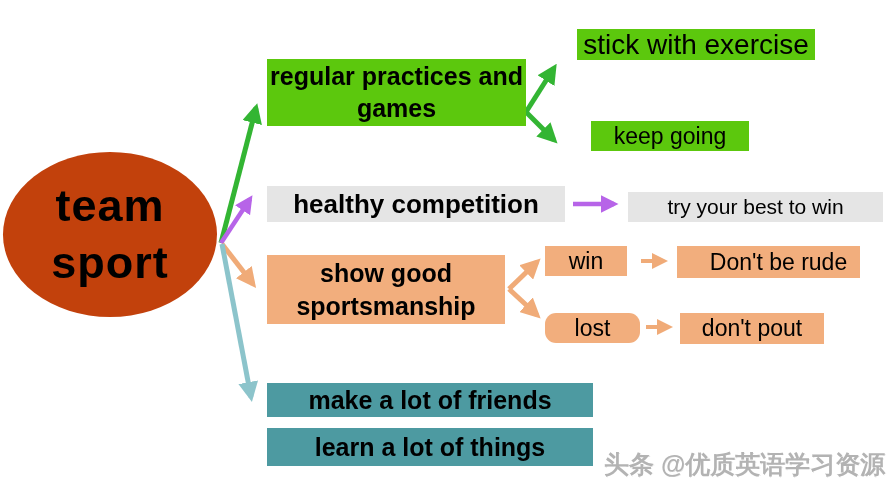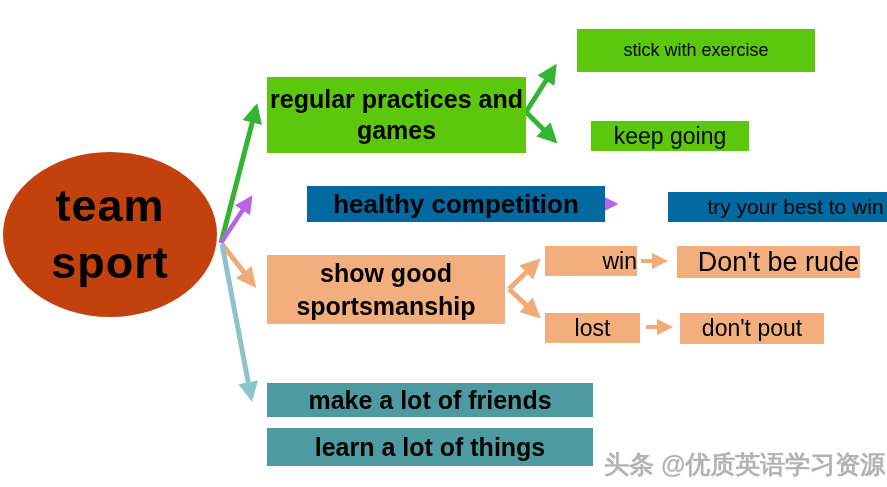--- a/index.html
+++ b/index.html
@@ -20,33 +20,33 @@
     color:#000;
     box-sizing:border-box;
   }
   .root{
     left:3px;top:152px;width:214px;height:165px;
     background:#c2410c;border-radius:50%;
     font-size:45px;font-weight:bold;line-height:1.25;
     letter-spacing:1px;
   }
   .green{background:#5CC80D;}
-  .purple{background:#0369a1;margin-left:40px;}
+  .purple{background:#e5e5e5;}
   .orange{background:#F2AE7D;}
   .teal{background:#4D9AA1;}
   .bold{font-weight:bold;}
-  .n-practices{left:267px;top:77px;width:259px;height:76px;font-size:25px;line-height:1.25;}
-  .n-stick{left:577px;top:29px;width:238px;height:43px;font-size:18px;}
+  .n-practices{left:267px;top:59px;width:259px;height:67px;font-size:25px;line-height:1.25;}
+  .n-stick{left:577px;top:29px;width:238px;height:31px;font-size:28px;}
   .n-keep{left:591px;top:121px;width:158px;height:30px;font-size:23px;}
   .n-healthy{left:267px;top:186px;width:298px;height:36px;font-size:26px;}
   .n-try{left:628px;top:192px;width:255px;height:30px;font-size:21px;}
   .n-sports{left:267px;top:255px;width:238px;height:69px;font-size:25px;line-height:1.3;}
-  .n-win{left:545px;top:246px;width:92px;height:30px;font-size:23px;align-items:flex-end;}
-  .n-rude{left:677px;top:246px;width:183px;height:32px;font-size:27px;padding-left:20px;}
-  .n-lost{left:545px;top:313px;width:95px;height:30px;font-size:23px;}
+  .n-win{left:545px;top:246px;width:82px;height:30px;font-size:23px;}
+  .n-rude{left:677px;top:246px;width:183px;height:32px;font-size:23px;padding-left:20px;}
+  .n-lost{left:545px;top:313px;width:95px;height:30px;font-size:23px;border-radius:11px;}
   .n-pout{left:680px;top:313px;width:144px;height:31px;font-size:23px;}
   .n-friends{left:267px;top:383px;width:326px;height:34px;font-size:25px;}
   .n-things{left:267px;top:428px;width:326px;height:38px;font-size:25px;}
   .watermark{
     position:absolute;left:604px;top:446px;width:280px;height:36px;
     font-size:25px;font-weight:bold;
     color:#b3b3b3;
     text-shadow:2px 2px 0 #ffffff, 1px 1px 0 #e6e6e6;
     display:flex;align-items:center;justify-content:flex-start;
     white-space:nowrap;

